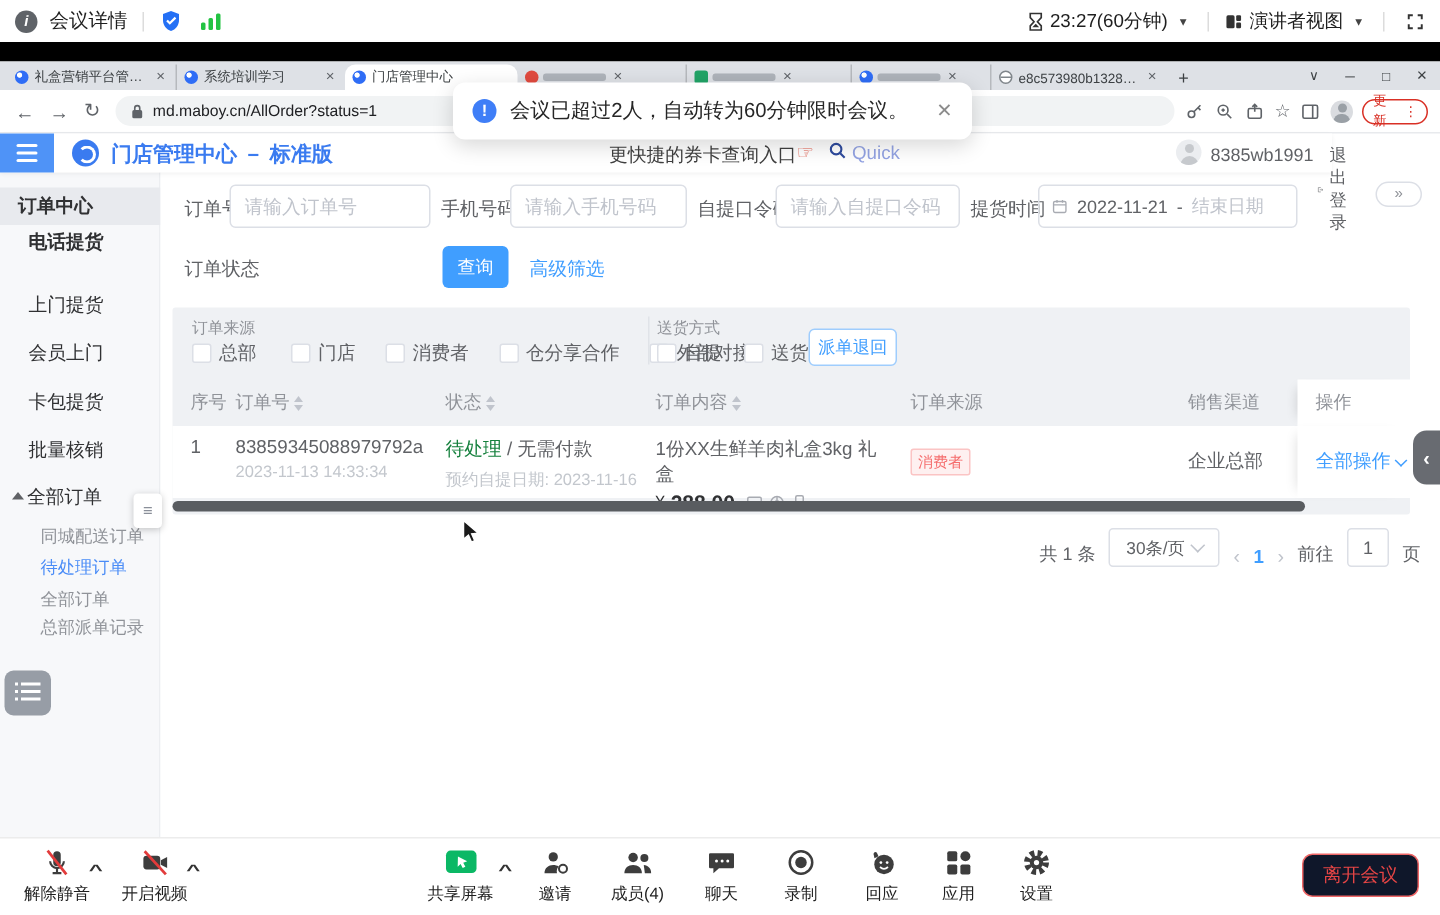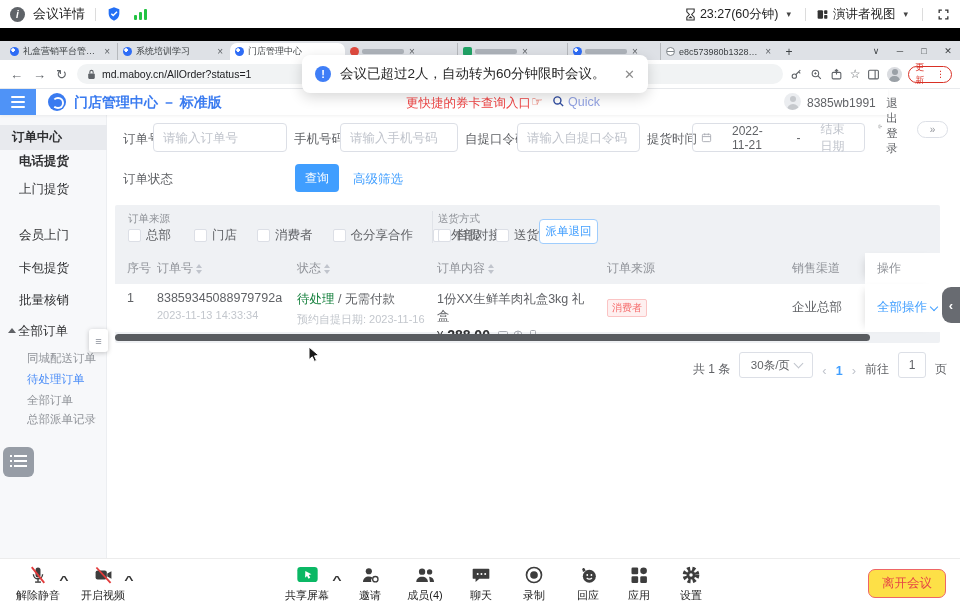--- a/index.html
+++ b/index.html
@@ -60,21 +60,21 @@
   .toast-msg { font-size:13.5px; color:#262626; margin-left:9px; white-space:nowrap; }
   .toast-x { margin-left:auto; color:#8c8c8c; font-size:13px; }
 
   
   .app-header { position:absolute; left:0; top:89px; width:888px; height:26px; background:#fff; box-shadow:0 1px 3px rgba(0,0,0,.06); z-index:5;}
   .burger { position:absolute; left:0; top:0; width:36px; height:26px; background:#4f93f7; display:flex; flex-direction:column; justify-content:center; align-items:center; gap:3px; }
   .burger i { width:14px; height:2px; background:#fff; display:block; border-radius:1px; }
   .logo { position:absolute; left:48px; top:4px; width:18px; height:18px; border-radius:50%; background:#3a7bf0; }
   .logo::after { content:""; position:absolute; left:4px; top:4px; width:8px; height:8px; border-radius:50%; border:2px solid #fff; border-left-color:transparent; }
   .app-title { position:absolute; left:74px; top:5px; font-size:14px; font-weight:bold; color:#3a7bf0; }
-  .promo { position:absolute; left:406px; top:6px; font-size:12.5px; color:#ef4444; }
+  .promo { position:absolute; left:406px; top:6px; font-size:12.5px; color:#404040; }
   .hand { position:absolute; left:531px; top:5px; font-size:13px; color:#e25b4b; }
   .quick-q { position:absolute; left:552px; top:5px; }
   .quick { position:absolute; left:568px; top:6px; font-size:12.5px; color:#93a3e3; }
   .avatar-big { position:absolute; left:784px; top:4px; width:17px; height:17px; border-radius:50%; background:#ebedf0; overflow:hidden; }
   .avatar-big::before { content:""; position:absolute; left:5.5px; top:3px; width:6px; height:6px; border-radius:50%; background:#c6c9cd; }
   .avatar-big::after  { content:""; position:absolute; left:2.5px; top:10.5px; width:12px; height:8px; border-radius:6px 6px 0 0; background:#c6c9cd; }
   .username { position:absolute; left:807px; top:7px; font-size:12px; color:#606266; }
   .logout { position:absolute; left:878px; top:7px; font-size:11.5px; color:#606266; display:flex; gap:4px; align-items:center;}
 
   
@@ -87,21 +87,21 @@
   .side-sub { position:absolute; left:0; width:107px; height:18px; font-size:11.5px; color:#909399; line-height:18px; padding-left:27px; white-space:nowrap;}
   .side-sub.active { color:#4a8cf7; }
   .side-grip { position:absolute; left:89px; top:214px; width:19px; height:23px; background:#fff; border-radius:3px; box-shadow:0 1px 5px rgba(0,0,0,.22);
                display:flex; align-items:center; justify-content:center; font-size:11px; color:#8a8f99; z-index:4;}
 
   
   .main { position:absolute; left:107px; top:0; width:853px; height:443px; background:#fff; }
   .flabel { position:absolute; font-size:12.5px; color:#606266; top:16px; }
   .finput { position:absolute; top:8px; height:29px; border:1px solid #dcdfe6; border-radius:4px; background:#fff; font-size:12.5px; color:#606266; padding:0 9px; width:134px; }
   .finput::placeholder { color:#c0c4cc; }
-  .datebox { position:absolute; left:585px; top:8px; width:173px; height:29px; border:1px solid #dcdfe6; border-radius:4px; display:flex; align-items:center; padding:0 8px; gap:20px; }
+  .datebox { position:absolute; left:585px; top:8px; width:173px; height:29px; border:1px solid #dcdfe6; border-radius:4px; display:flex; align-items:center; padding:0 8px; gap:6px; }
   .datebox .d1 { font-size:12px; color:#606266; }
   .datebox .dsep { font-size:12px; color:#606266; }
   .datebox .d2 { font-size:12px; color:#c0c4cc; }
   .expandpill { position:absolute; left:810px; top:6px; width:31px; height:17px; border:1px solid #dcdfe6; border-radius:9px; background:#fff; font-size:10px; color:#909399; display:flex; align-items:center; justify-content:center; }
   .selbox { position:absolute; left:58px; top:48px; width:121px; height:29px; border:1px solid #dcdfe6; border-radius:4px; display:flex; align-items:center; padding:0 9px; font-size:12.5px; color:#c0c4cc; }
   .chev { width:7px; height:7px; border-right:1.5px solid #c0c4cc; border-bottom:1.5px solid #c0c4cc; transform:rotate(45deg); margin-left:auto; margin-top:-3px; }
   .btn-search { position:absolute; left:188px; top:49px; width:44px; height:28px; background:#409eff; border:none; border-radius:4px; color:#fff; font-size:12px; }
   .adv { position:absolute; left:246px; top:56px; font-size:12.5px; color:#409eff; }
 
   .panel { position:absolute; left:8px; top:90px; width:825px; height:138px; background:#eff1f4; border-radius:2px; }
@@ -147,21 +147,21 @@
   .float-list .dotline::after { content:""; position:absolute; left:4px; top:0; width:13px; height:2px; background:#fff; }
 
   .cursor { position:absolute; left:308px; top:346px; z-index:80; }
 
   
   .meet-toolbar { position:absolute; left:0; top:558px; width:960px; height:52px; background:#fff; border-top:1px solid #ececec; }
   .titem { position:absolute; top:6px; width:56px; text-align:center; }
   .titem svg { display:block; margin:0 auto; }
   .tlabel { font-size:11px; color:#1f1f1f; margin-top:3px; white-space:nowrap; }
   .tcaret { position:absolute; top:16px; font-size:10px; color:#333; font-weight:bold; transform:scaleX(1.6); }
-  .leave-btn { position:absolute; right:14px; top:10px; width:78px; height:29px; background:#fde047; border:1px solid #e66; border-radius:7px; color:#e64545; font-size:12.5px; }
+  .leave-btn { position:absolute; right:14px; top:10px; width:78px; height:29px; background:#0f172a; border:1px solid #e66; border-radius:7px; color:#e64545; font-size:12.5px; }
 </style>
 </head>
 <body>
 
 <div class="screen">
 
   <div class="meet-top">
     <span class="info-circle">i</span>
     <span class="meet-title">会议详情</span>
     <span class="vdiv"></span>
@@ -323,21 +323,21 @@
           <path d="M14 4H5v16h9M10 12h11M18 8l3.5 4-3.5 4"></path>
         </svg>
       <span>退出登录</span>
     </span>
   </div>
 
   <div class="app-body">
     <div class="sidebar">
       <div class="side-section">订单中心</div>
       <div class="side-item" style="top:36px;font-weight:bold;">电话提货</div>
-      <div class="side-item" style="top:64px;font-family:Liberation Serif, serif;">上门提货</div>
+      <div class="side-item" style="top:78px;font-family:Liberation Serif, serif;">上门提货</div>
       <div class="side-item" style="top:110px;">会员上门</div>
       <div class="side-item" style="top:143px;">卡包提货</div>
       <div class="side-item" style="top:175px;">批量核销</div>
       <div class="side-group">
         <span class="tri-up"></span>
         <span>全部订单</span>
       </div>
       <div class="side-sub" style="top:234px;">同城配送订单</div>
       <div class="side-sub active" style="top:255px;">待处理订单</div>
       <div class="side-sub" style="top:276px;">全部订单</div>

